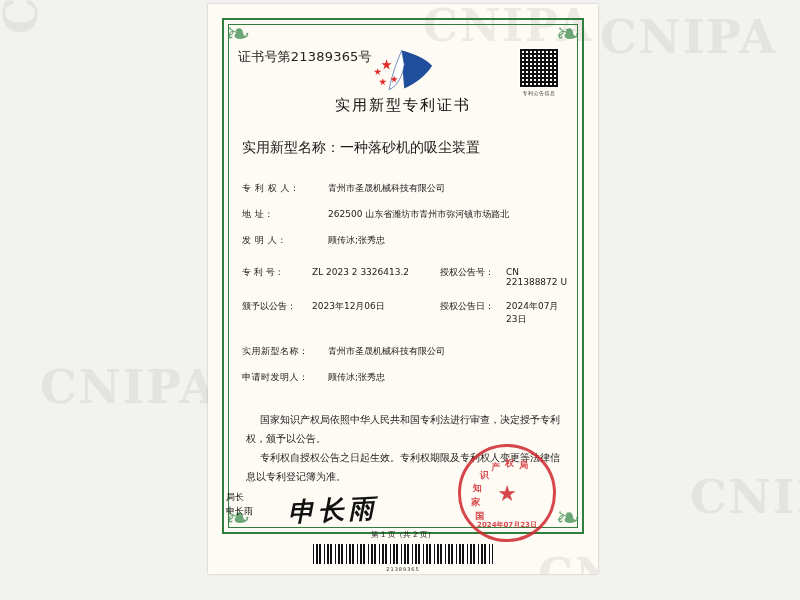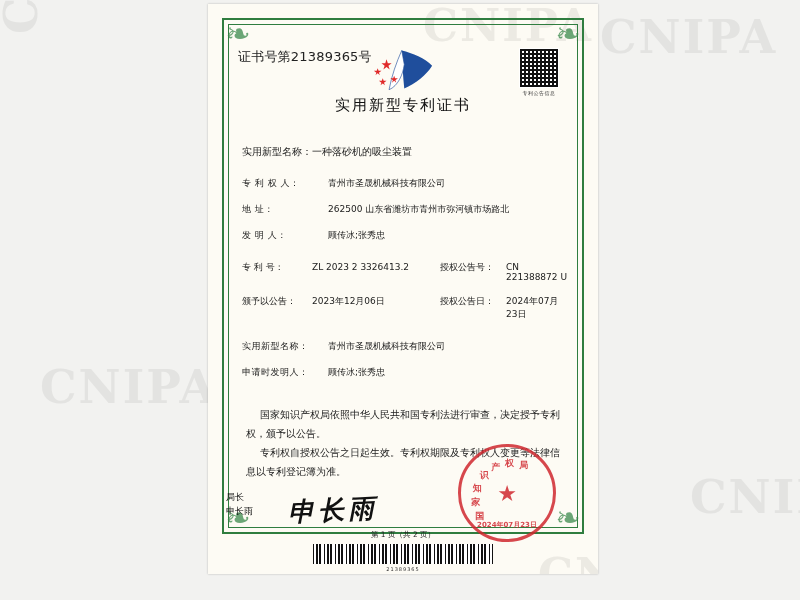--- a/index.html
+++ b/index.html
@@ -87,25 +87,25 @@
   .title{
     text-align:center;
     font-family:"DejaVu Sans","Liberation Sans",sans-serif;
     font-weight:normal;
     font-size:15px;
     color:#111;
     margin-top:30px;
     letter-spacing:2px;
   }
   .subject{
-    margin-top:30px;
-    font-size:10px;color:#1a1a1a;
+    margin-top:24px;
+    font-size:14px;color:#1a1a1a;
     padding-left:4px;
   }
-  .fields{margin-top:18px;padding-left:4px;}
+  .fields{margin-top:25px;padding-left:4px;}
   .row{
     display:flex;align-items:baseline;
     font-size:9px;color:#1a1a1a;
     margin-bottom:13px;
   }
   .lbl{width:86px;flex:none;letter-spacing:.5px;}
   .val{flex:1;}
   .row2 .col{display:flex;align-items:baseline;}
   .row2 .colA{width:198px;flex:none;}
   .row2 .lblA{width:70px;flex:none;}

